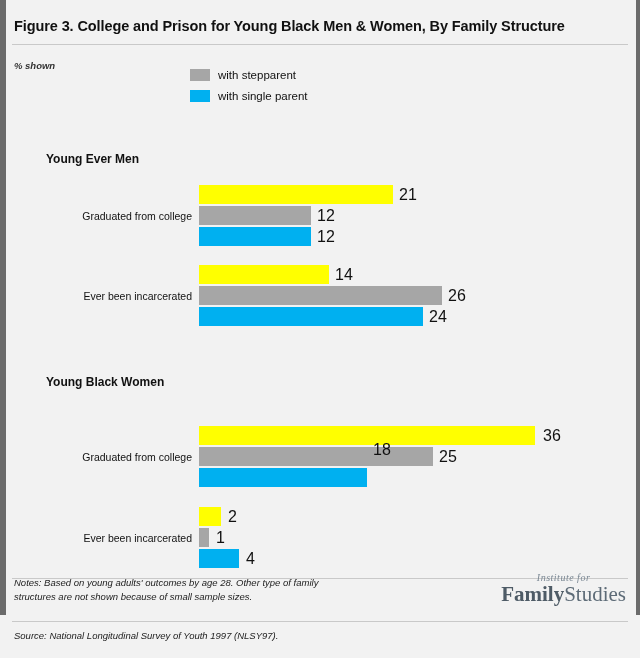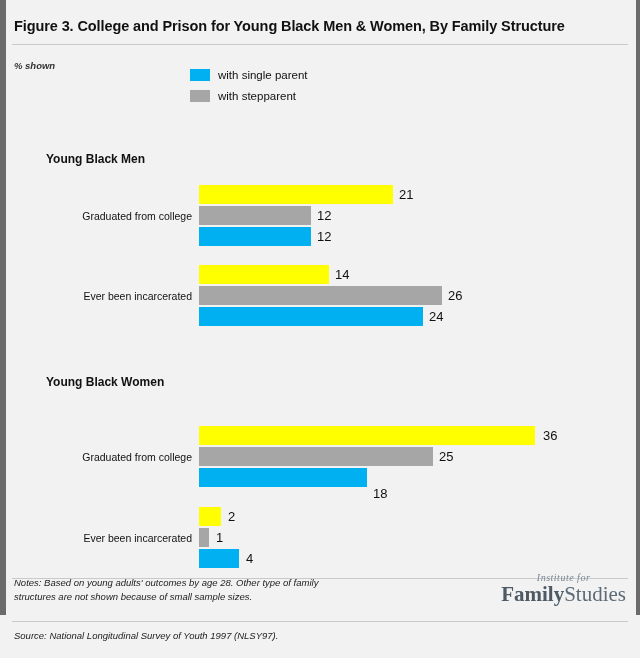--- a/index.html
+++ b/index.html
@@ -80,21 +80,21 @@
     font-size: 10.5px;
     color: #111;
     width: 160px;
   }
   .bar {
     position: absolute;
     height: 19px;
   }
   .bar-value {
     position: absolute;
-    font-size: 13px;
+    font-size: 16px;
     color: #111;
     line-height: 19px;
   }
   .footer-rule {
     position: absolute;
     left: 12px;
     right: 12px;
     height: 1px;
     background: #c9c9c9;
   }
@@ -160,30 +160,30 @@
   <div class="edge-left"></div>
   <div class="edge-right"></div>
 
   <div class="title">Figure 3. College and Prison for Young Black Men &amp; Women, By Family Structure</div>
   <div class="title-rule"></div>
 
   <div class="pct-note">% shown</div>
 
   <div class="legend">
     <div class="legend-row">
+      <span class="legend-swatch" style="background:#a6a6a6;"></span>
+      <span class="legend-label">with stepparent</span>
+    </div>
+    <div class="legend-row">
       <span class="legend-swatch" style="background:#00b0f0;"></span>
       <span class="legend-label">with single parent</span>
     </div>
-    <div class="legend-row">
-      <span class="legend-swatch" style="background:#a6a6a6;"></span>
-      <span class="legend-label">with stepparent</span>
-    </div>
   </div>
 
-  <div class="group-head" style="left:46px; top:152px;">Young Black Men</div>
+  <div class="group-head" style="left:46px; top:152px;">Young Ever Men</div>
 
   <div class="cat-label" style="left:32px; top:210px;">Graduated from college</div>
 
   <div class="bar" style="left:199px; top:185px; width:194px; background:#ffff00;"></div>
   <div class="bar-value" style="left:399px; top:185px;">21</div>
 
   <div class="bar" style="left:199px; top:206px; width:112px; background:#a6a6a6;"></div>
   <div class="bar-value" style="left:317px; top:206px;">12</div>
 
   <div class="bar" style="left:199px; top:227px; width:112px; background:#00b0f0;"></div>
@@ -204,21 +204,21 @@
 
   <div class="cat-label" style="left:32px; top:451px;">Graduated from college</div>
 
   <div class="bar" style="left:199px; top:426px; width:336px; background:#ffff00;"></div>
   <div class="bar-value" style="left:543px; top:426px;">36</div>
 
   <div class="bar" style="left:199px; top:447px; width:234px; background:#a6a6a6;"></div>
   <div class="bar-value" style="left:439px; top:447px;">25</div>
 
   <div class="bar" style="left:199px; top:468px; width:168px; background:#00b0f0;"></div>
-  <div class="bar-value" style="left:373px; top:484px;">18</div>
+  <div class="bar-value" style="left:373px; top:440px;">18</div>
 
   <div class="cat-label" style="left:32px; top:532px;">Ever been incarcerated</div>
 
   <div class="bar" style="left:199px; top:507px; width:22px; background:#ffff00;"></div>
   <div class="bar-value" style="left:228px; top:507px;">2</div>
 
   <div class="bar" style="left:199px; top:528px; width:10px; background:#a6a6a6;"></div>
   <div class="bar-value" style="left:216px; top:528px;">1</div>
 
   <div class="bar" style="left:199px; top:549px; width:40px; background:#00b0f0;"></div>

